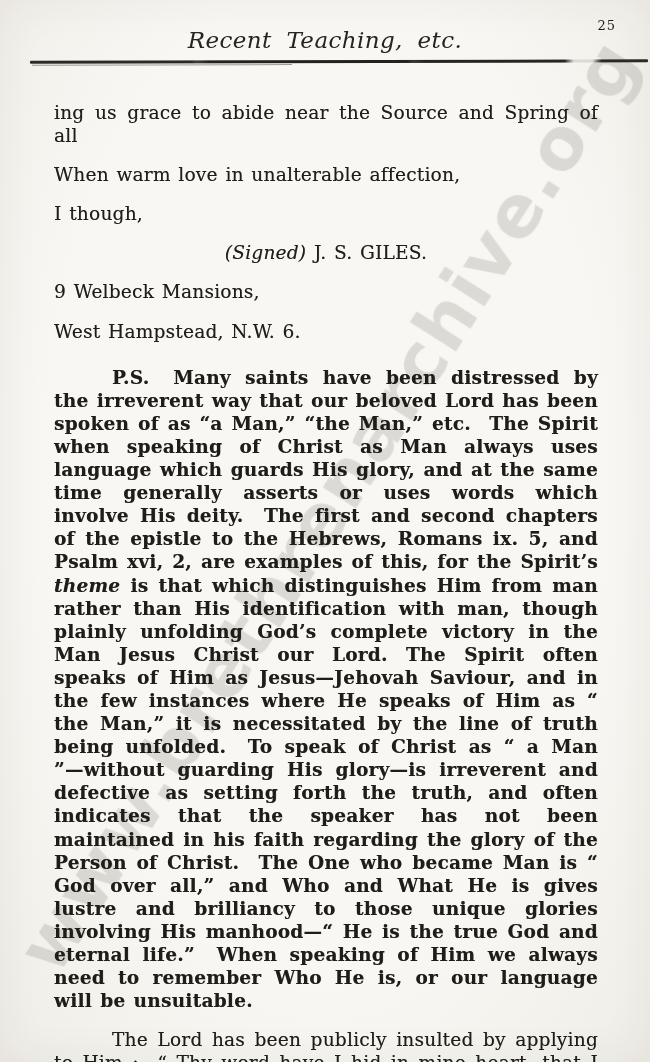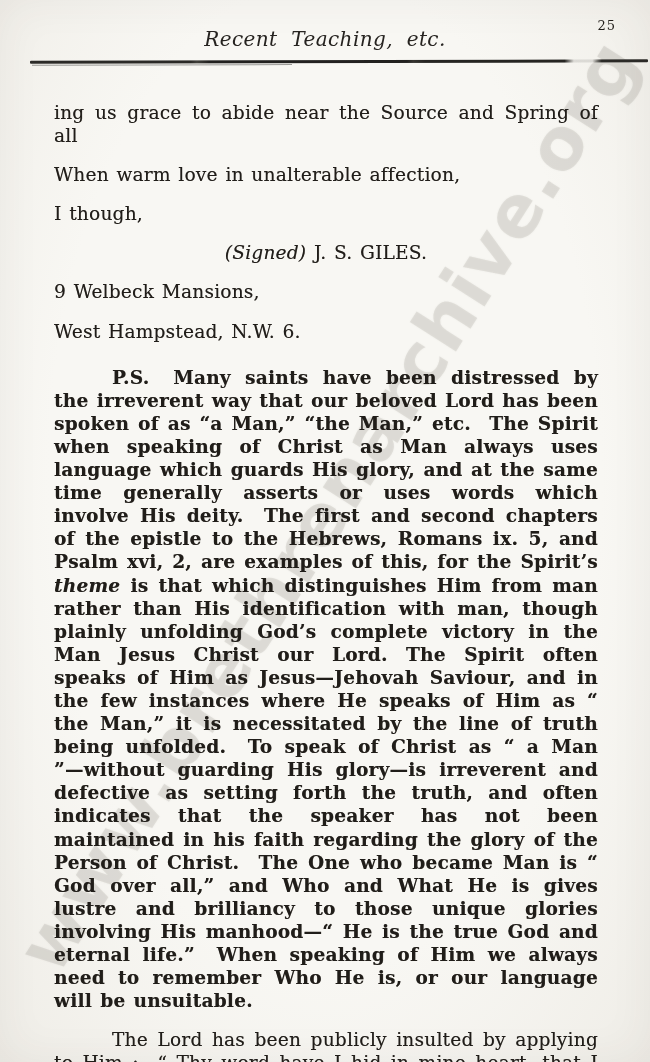--- a/index.html
+++ b/index.html
@@ -25,21 +25,21 @@
     color:rgba(105,100,90,0.13);
     text-shadow:0 0 2px rgba(105,100,90,0.07);
     white-space:nowrap;
     pointer-events:none;
   }
   .running-head { position:absolute; z-index:1; left:0; top:0; width:100%; height:60px; }
   .running-title {
     position:absolute; left:0; right:0; top:27px;
     text-align:center;
     font-style:italic;
-    font-size:20px;
+    font-size:23px;
     word-spacing:7px;
     letter-spacing:0.4px;
     color:#262320;
   }
   .page-number { position:absolute; right:34px; top:18px; font-size:13px; letter-spacing:1px; }
   .header-rule {
     position:absolute; z-index:1; left:30px; top:60px; width:618px; height:3px;
     transform:rotate(-0.12deg);
     background:linear-gradient(90deg,
       #2b2a27 0%, #2b2a27 26%, #403f3a 27%, #232220 29%,

